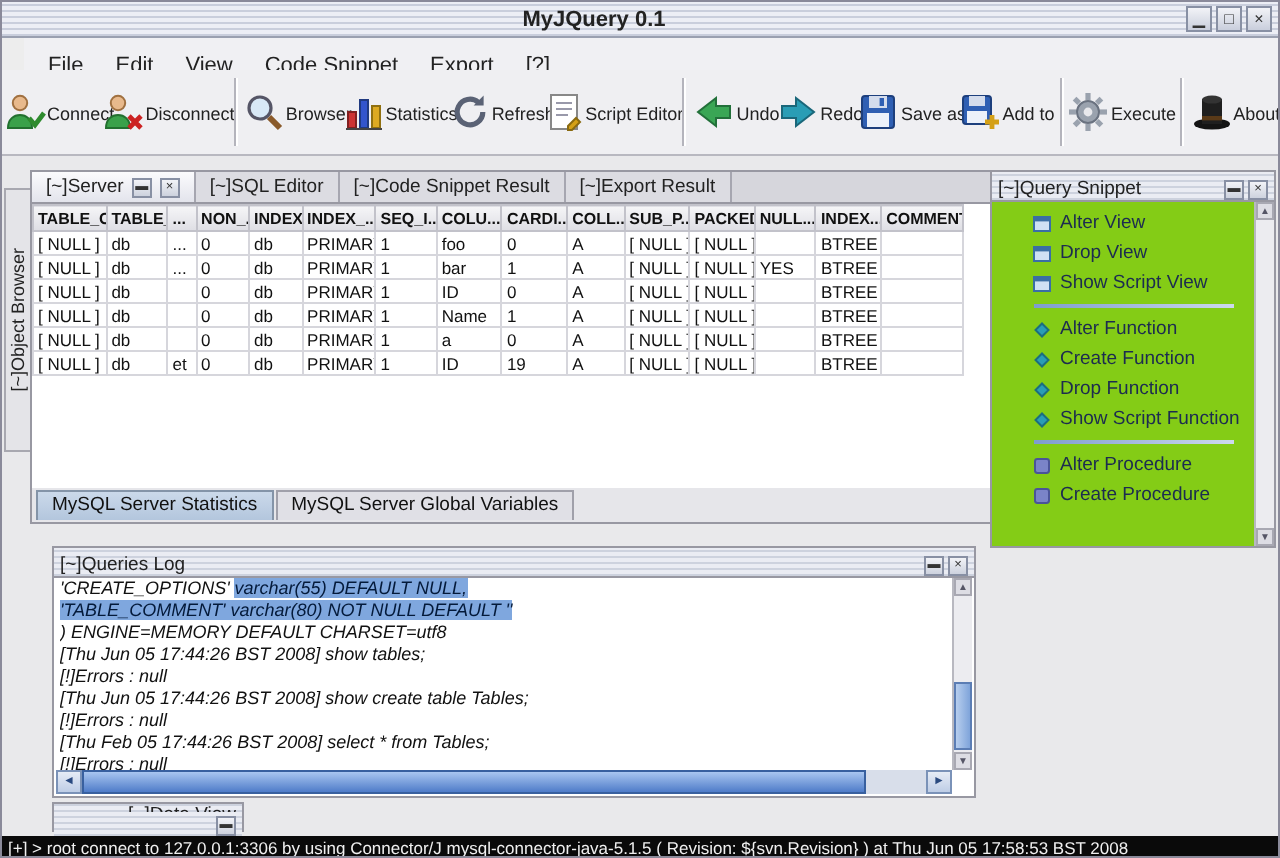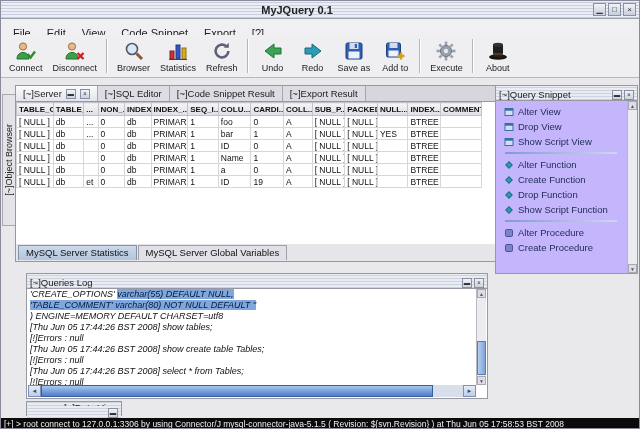--- a/index.html
+++ b/index.html
@@ -10,28 +10,28 @@
   
   .titlebar { position:absolute; top:0; left:0; right:0; height:18px;
     background-image: repeating-linear-gradient(0deg,#C9CEDC 0 1px,#ECEEF5 1px 3px);
     border-bottom:1px solid #9aa0b0; display:flex; align-items:center; }
   .titlebar .title { flex:1; text-align:center; font-weight:bold; font-size:11px; color:#222; }
   .winbtns { display:flex; gap:2px; padding-right:3px; }
   .winbtn { width:13px; height:13px; background:linear-gradient(#F2F3F7,#C9CEDC); border:1px solid #8890a4;
     font-size:8px; line-height:11px; text-align:center; color:#333; }
 
   
-  .menubar { position:absolute; top:18px; left:0; right:0; height:29px; background:#F0F0F3;
+  .menubar { position:absolute; top:18px; left:11px; right:0; height:29px; background:#F0F0F3;
     border-bottom:1px solid #c0c0c8; display:flex; align-items:center; padding-left:4px; }
   .menu-item { padding:1px 8px; font-size:11px; color:#222; }
 
   
   .toolbar { position:absolute; top:34px; left:0; right:0; height:43px; background:#EFEFF2;
     border-bottom:1px solid #b8b8c0; display:flex; align-items:center; padding-left:3px; }
-  .tool-btn { display:flex; flex-direction:column; align-items:center; justify-content:center;
+  .tool-btn { display:flex; align-items:center; justify-content:center;
     padding:1px 5px; margin:1px 0; min-width:40px; }
   .tool-icon { width:22px; height:22px; display:block; }
   .tool-icon svg { width:22px; height:22px; display:block; }
   .tool-label { font-size:9px; color:#222; margin-top:1px; white-space:nowrap; }
   .tool-sep { width:2px; height:34px; border-left:1px solid #b4b4bc; border-right:1px solid #ffffff; margin:0 4px; }
 
   
   .desktop { position:absolute; top:77px; left:0; right:0; height:340px; background:#E9E9EB; }
 
   
@@ -66,21 +66,21 @@
   .btab { font-size:9.5px; padding:1px 7px 2px 7px; border:1px solid #a0a0aa; border-bottom:none;
     background:#E0E0E6; margin-right:1px; white-space:nowrap; }
   .btab.sel { background:linear-gradient(#CBD9EA,#B3C6DD); border-color:#8494a8; }
 
   
   .snippet-frame { position:absolute; left:494px; top:7px; width:143px; height:189px;
     border:1px solid #9898a2; background:#fff; }
   .frame-titlebar { height:15px; display:flex; align-items:flex-end; gap:2px; padding:0 3px;
     border-bottom:1px solid #9898a2; font-size:9.5px; color:#222; }
   .frame-titlebar .ftitle { flex:1; white-space:nowrap; overflow:hidden; }
-  .snippet-body { position:absolute; top:15px; left:0; right:10px; bottom:0; background:#c4b5fd; padding:3px 0 0 8px; overflow:hidden; }
+  .snippet-body { position:absolute; top:15px; left:0; right:10px; bottom:0; background:#84cc16; padding:3px 0 0 20px; overflow:hidden; }
   .snip-item { display:flex; align-items:center; gap:4px; height:15px; font-size:9.5px; color:#1c2c50; white-space:nowrap; }
   .snip-icon svg { width:10px; height:10px; display:block; }
   .snip-sep { height:2px; background:linear-gradient(90deg,#7e9cce,#cdd9ee); margin:3px 10px 3px 1px; }
   .snippet-scroll { position:absolute; top:15px; right:0; bottom:0; width:10px; background:#ECECF0; border-left:1px solid #b8b8c0; }
   .snippet-scroll .sb { position:absolute; left:0; right:0; height:9px; font-size:5px; text-align:center; line-height:9px;
     color:#556; background:#DDDDE4; border:1px solid #a8a8b2; }
   .snippet-scroll .up { top:0; } .snippet-scroll .dn { bottom:0; }
 
   
   .log-frame { position:absolute; left:25px; top:195px; width:462px; height:126px;
@@ -176,20 +176,32 @@
       </div>
       <div class="tool-btn">
         <span class="tool-icon">
           <svg viewBox="0 0 22 22">
             <path d="M17.4 11a6.4 6.4 0 1 1-2.3-4.9" fill="none" stroke="#5a6275" stroke-width="2.6"></path>
             <path d="M17.8 2.8v5h-5z" fill="#5a6275"></path>
           </svg>
         </span>
         <span class="tool-label">Refresh</span>
       </div>
+      <div class="tool-btn">
+        <span class="tool-icon">
+          <svg viewBox="0 0 22 22">
+            <rect x="4.5" y="2.5" width="13" height="17" fill="#fff" stroke="#888"></rect>
+            <line x1="7" y1="6.5" x2="15" y2="6.5" stroke="#99a"></line>
+            <line x1="7" y1="9.5" x2="15" y2="9.5" stroke="#99a"></line>
+            <line x1="7" y1="12.5" x2="13" y2="12.5" stroke="#99a"></line>
+            <path d="M13 18l4-4 2 2-4 4h-2z" fill="#d4a017" stroke="#8a6a10"></path>
+          </svg>
+        </span>
+        <span class="tool-label">Script Editor</span>
+      </div>
       <div class="tool-sep"></div>
       <div class="tool-btn">
         <span class="tool-icon">
           <svg viewBox="0 0 22 22">
             <path d="M12 4L3 11l9 7v-4h7v-6h-7z" fill="#3aa655" stroke="#22703a"></path>
           </svg>
         </span>
         <span class="tool-label">Undo</span>
       </div>
       <div class="tool-btn">
@@ -508,21 +520,21 @@
         <span class="fbtn">×</span>
       </div>
       <div class="log-body">
           <div class="log-line"><span>   'CREATE_OPTIONS' </span><span class="sel">varchar(55) DEFAULT NULL,</span></div>
           <div class="log-line"><span>   </span><span class="sel">'TABLE_COMMENT' varchar(80) NOT NULL DEFAULT ''</span></div>
           <div class="log-line"><span>) ENGINE=MEMORY DEFAULT CHARSET=utf8</span></div>
           <div class="log-line"><span>[Thu Jun 05 17:44:26 BST 2008] show tables;</span></div>
           <div class="log-line"><span>[!]Errors : null</span></div>
           <div class="log-line"><span>[Thu Jun 05 17:44:26 BST 2008] show create table Tables;</span></div>
           <div class="log-line"><span>[!]Errors : null</span></div>
-          <div class="log-line"><span>[Thu Jun 05 17:44:26 BST 2008] select * from Tables;</span></div>
+          <div class="log-line"><span>[Thu Feb 05 17:44:26 BST 2008] select * from Tables;</span></div>
           <div class="log-line"><span>[!]Errors : null</span></div>
         </div>
       <div class="log-vscroll">
         <span class="sb up">▲</span>
         <div class="log-vthumb"></div>
         <span class="sb dn">▼</span>
       </div>
       <div class="log-hscroll">
         <span class="hs-btn">◄</span>
         <span class="hs-track">

